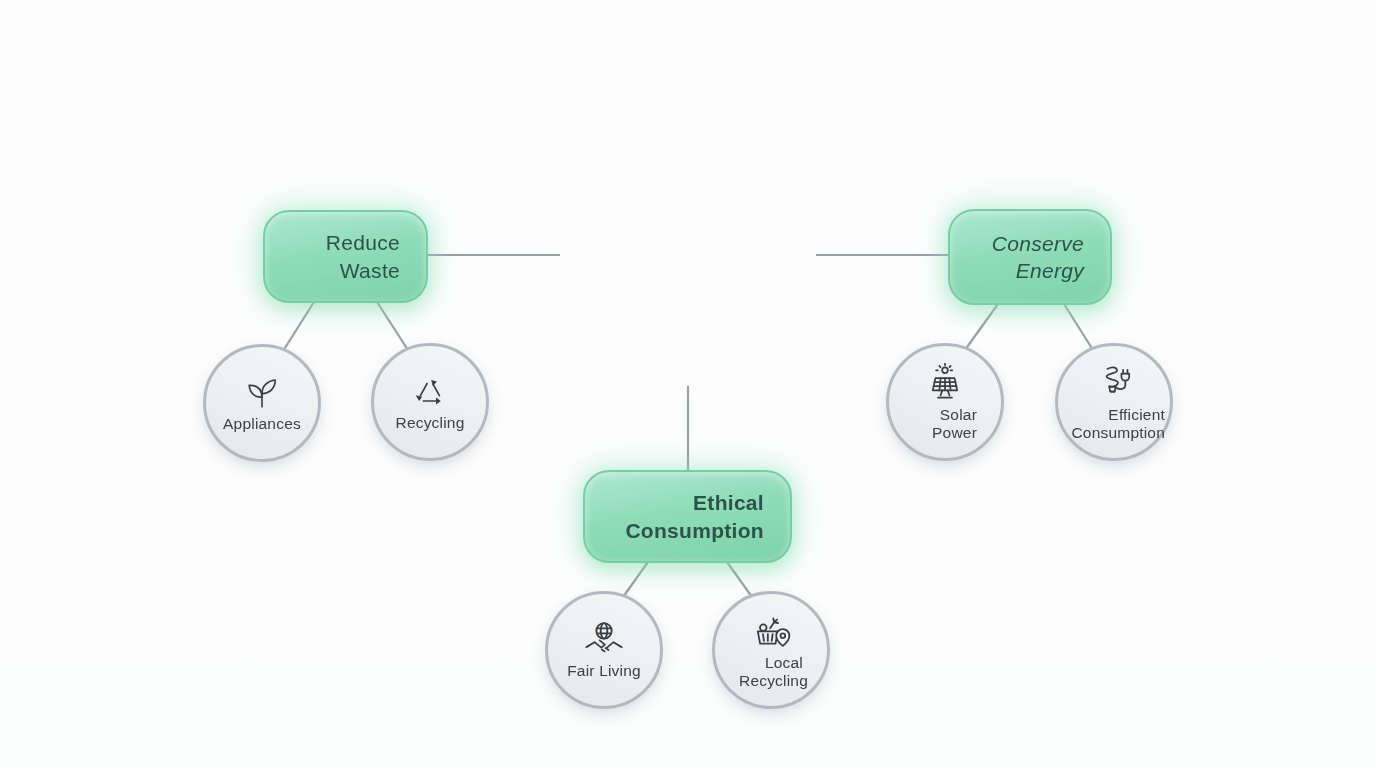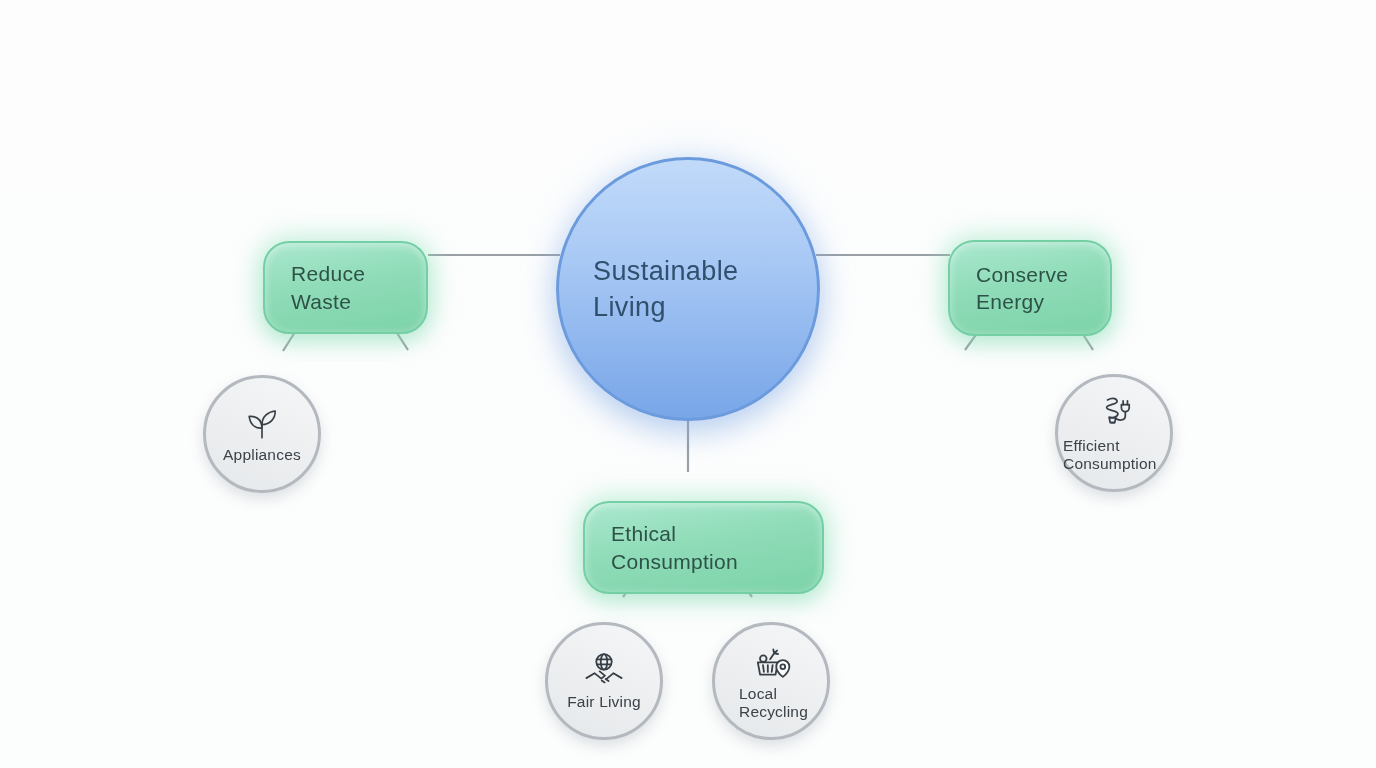--- a/index.html
+++ b/index.html
@@ -21,22 +21,21 @@
     stroke: #9aa0a6;
     stroke-width: 2.2;
   }
   .node {
     position: absolute;
     box-sizing: border-box;
     display: flex;
     flex-direction: column;
     align-items: center;
     justify-content: center;
-    text-align: left;
-    margin-top: 31px;
+    text-align: right;
   }
   .center-node {
     left: 556px; top: 126px;
     width: 264px; height: 264px;
     border-radius: 50%;
     background: linear-gradient(180deg, #c1daf9 0%, #a9c9f5 38%, #78a6e8 100%);
     border: 3px solid #6b9bdd;
     box-shadow: 0 12px 30px rgba(118, 160, 224, 0.40), 0 0 36px rgba(150, 190, 240, 0.30);
     color: #31506e;
     font-size: 27px;
@@ -53,22 +52,22 @@
                 0 8px 18px rgba(120, 210, 170, 0.28),
                 inset 0 2px 8px rgba(255, 255, 255, 0.45);
     color: #2d5247;
     font-size: 21px;
     line-height: 1.3;
     letter-spacing: 0.3px;
     font-weight: 500;
     padding: 0 26px;
   }
   .branch-reduce-waste  { left: 263px; top: 210px; width: 165px; height: 93px; }
-  .branch-conserve-energy { left: 948px; top: 209px; width: 164px; height: 96px; }
-  .branch-ethical { left: 583px; top: 470px; width: 241px; height: 93px; }
+  .branch-conserve-energy { left: 948px; top: 209px; width: 164px; height: 96px; font-style: italic; }
+  .branch-ethical { left: 583px; top: 470px; width: 209px; height: 93px; font-weight: bold; }
   .leaf-node {
     width: 118px; height: 118px;
     border-radius: 50%;
     background: linear-gradient(205deg, #f5f6f8 0%, #eceef0 55%, #e5e8ea 100%);
     border: 3.5px solid #b3b9be;
     box-shadow: 0 6px 14px rgba(150, 160, 170, 0.30);
     color: #3b4248;
     font-size: 15.5px;
     line-height: 1.18;
     letter-spacing: 0.2px;
@@ -102,23 +101,20 @@
     <line x1="816" y1="255" x2="950" y2="255"></line>
     <line x1="688" y1="386" x2="688" y2="472"></line>
     <line x1="314" y1="302" x2="283" y2="351"></line>
     <line x1="377" y1="302" x2="408" y2="350"></line>
     <line x1="998" y1="304" x2="965" y2="350"></line>
     <line x1="1064" y1="304" x2="1093" y2="350"></line>
     <line x1="648" y1="562" x2="623" y2="597"></line>
     <line x1="727" y1="562" x2="752" y2="597"></line>
   </svg>
 
-  <div class="node center-node">
-    <span class="label">Sustainable Living</span>
-  </div>
 
   <div class="node branch-box branch-reduce-waste">
     <span class="label">Reduce Waste</span>
   </div>
 
   <div class="node branch-box branch-conserve-energy">
     <span class="label">Conserve Energy</span>
   </div>
 
   <div class="node branch-box branch-ethical">
@@ -129,21 +125,48 @@
     <span class="icon">
       <svg width="40" height="38" viewBox="0 0 48 46">
         <path d="M24 41 V26"></path>
         <path d="M24 29 C15 30 9.5 24 8.5 15 C18 14.5 23.5 19.5 24 29 Z"></path>
         <path d="M24 25 C24 15 31 9.5 40 8.5 C40 18 34 24.5 24 25 Z"></path>
       </svg>
     </span>
     <span class="label">Appliances</span>
   </div>
 
-
+  <div class="node leaf-node leaf-recycling">
+    <span class="icon">
+      <svg width="40" height="38" viewBox="0 0 48 44">
+        <path d="M20.5 13 L12.5 27.5"></path>
+        <path d="M16 34 H31.5"></path>
+        <path d="M35.3 27.5 L27.8 14"></path>
+        <polygon points="11,34 6.8,27.2 14.6,29"></polygon>
+        <polygon points="37,34 31.2,29.7 31.2,38.3"></polygon>
+        <polygon points="25.3,8.8 32.2,10.6 27.6,16.1"></polygon>
+      </svg>
+    </span>
+    <span class="label">Recycling</span>
+  </div>
+
+  <div class="node leaf-node leaf-solar">
+    <span class="icon">
+      <svg width="42" height="40" viewBox="0 0 48 46">
+        <circle cx="24" cy="9.5" r="3.2"></circle>
+        <path d="M24 3.6 v-1.8 M29.2 5.8 l1.4-1.4 M18.8 5.8 l-1.4-1.4 M30.3 9.5 h2 M15.7 9.5 h-2"></path>
+        <path d="M13 18.5 H35 L38 32.5 H10 Z"></path>
+        <path d="M11.9 23.2 H36.1"></path>
+        <path d="M10.9 27.8 H37.1"></path>
+        <path d="M19 18.5 L17.6 32.5 M24 18.5 V32.5 M29 18.5 L30.4 32.5"></path>
+        <path d="M21 32.5 l-2.2 6 M27 32.5 l2.2 6 M16 41 h16"></path>
+      </svg>
+    </span>
+    <span class="label narrow">Solar Power</span>
+  </div>
 
   <div class="node leaf-node leaf-appliances">
     <span class="icon">
       <svg width="42" height="40" viewBox="0 0 48 46">
         <path d="M16.5 8 c7-3.5 11-1 11 2 c0 3.2-12 3-12 6.8 c0 3.8 13 3.2 13 7 c0 3.2-4.5 5.2-10 4"></path>
         <path d="M18.5 28.5 h7.5 l-1.2 5.5 h-5.2 z"></path>
         <path d="M21 34 h3.5"></path>
         <path d="M34.5 13.5 v-4.5 M39.5 13.5 v-4.5"></path>
         <path d="M32.5 13.5 h9 v3.5 a4.5 4.5 0 0 1 -9 0 z"></path>
         <path d="M37 22 v4.5 c0 5.5 -7.5 5.5 -11 2.8"></path>

